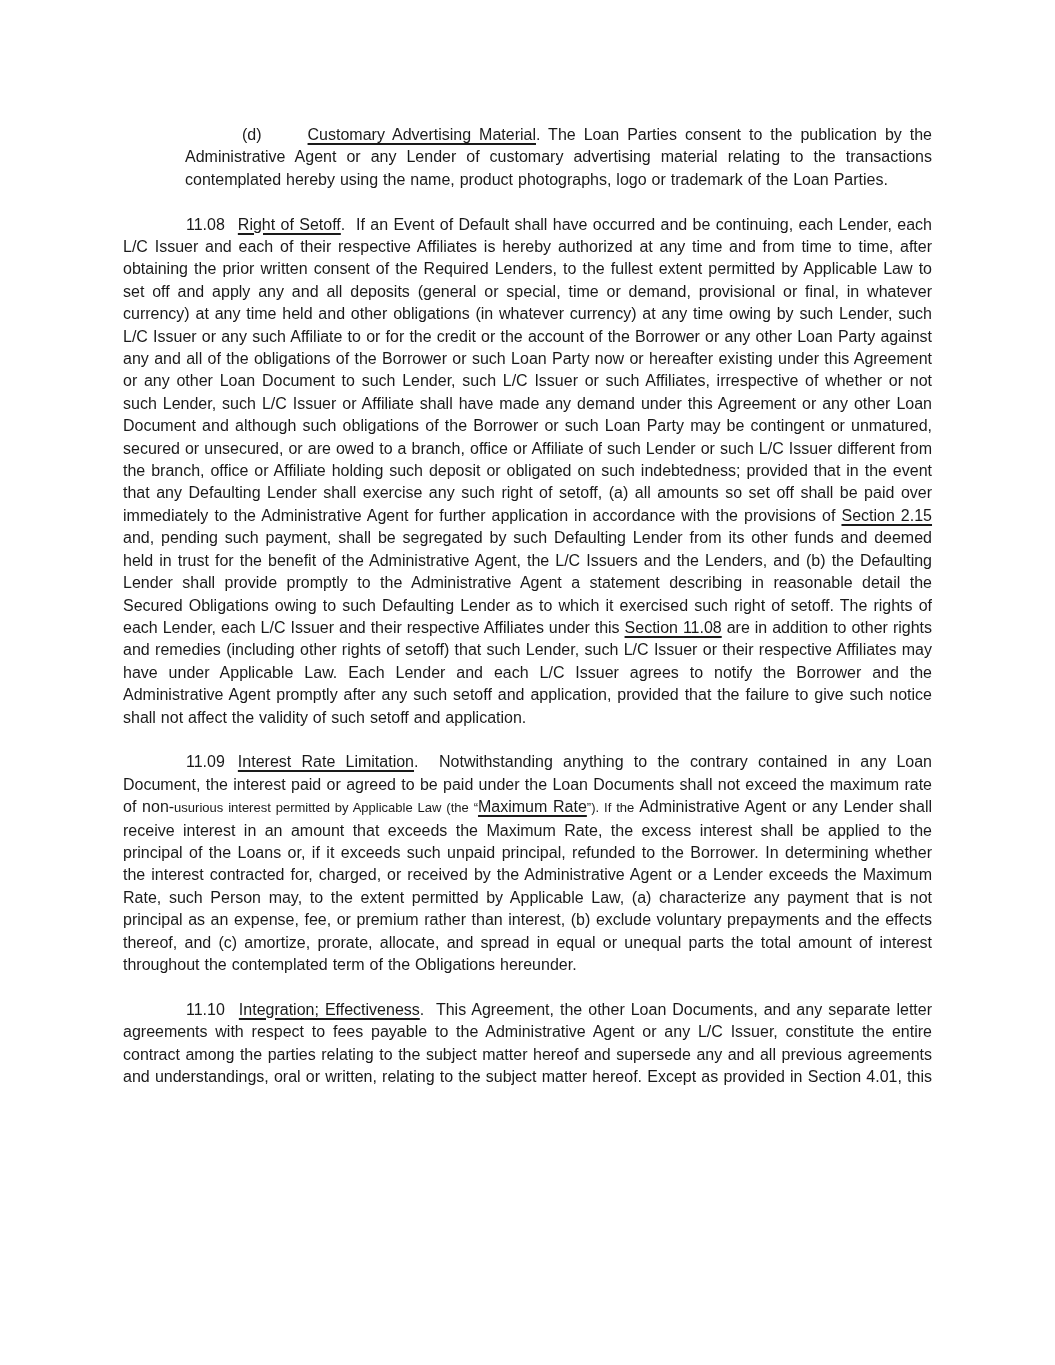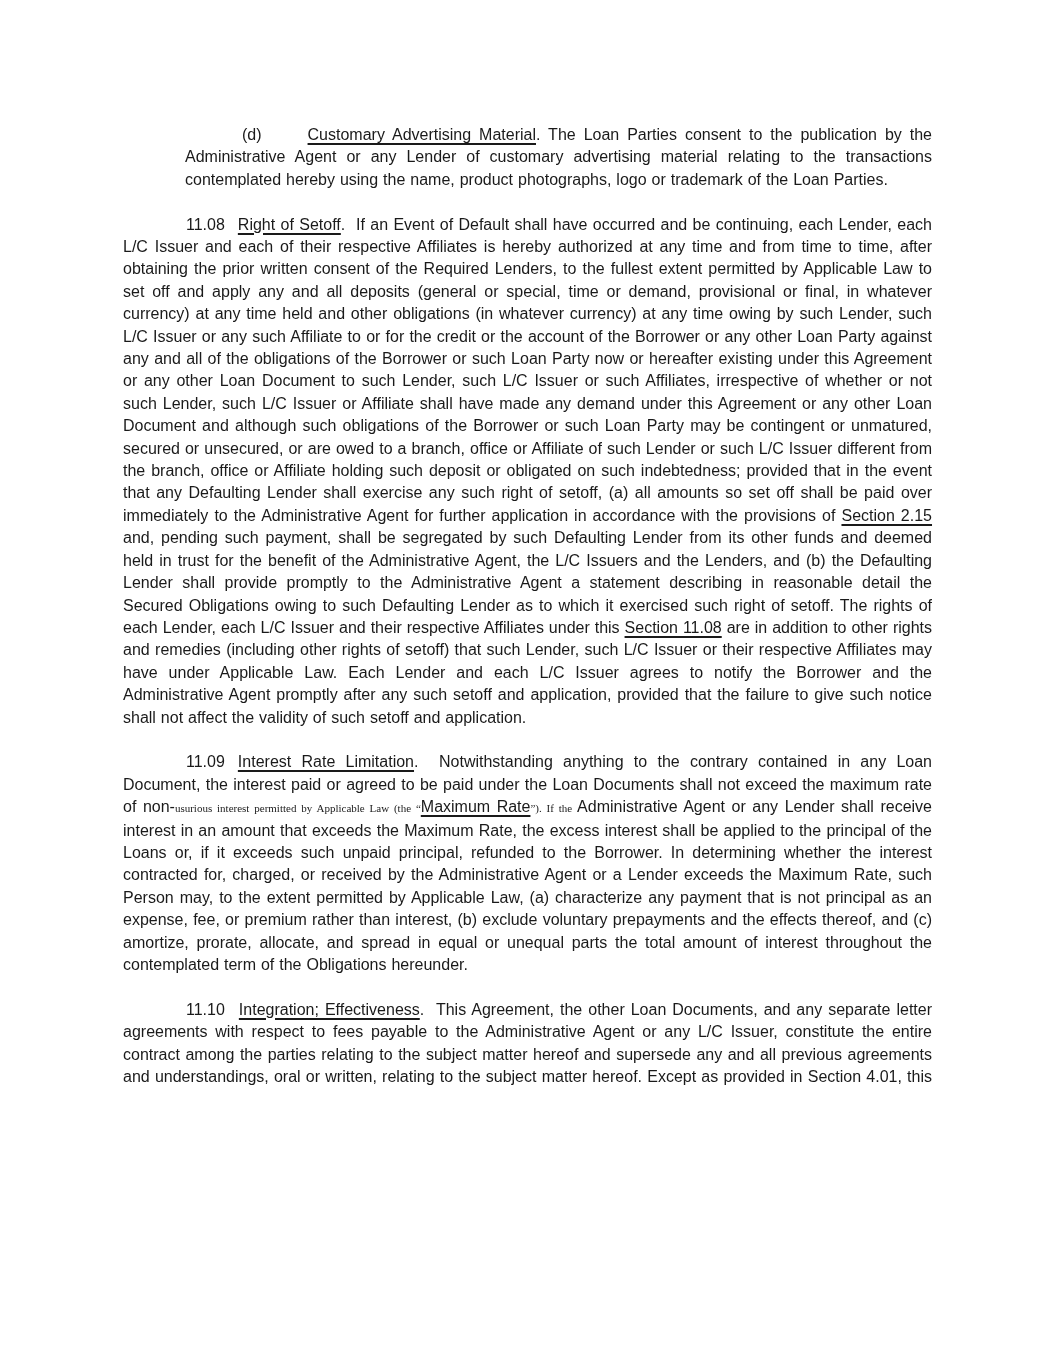--- a/index.html
+++ b/index.html
@@ -36,22 +36,22 @@
   p.section-para {
     text-indent: 63px;
   }
   .u {
     text-decoration: underline;
     text-decoration-thickness: 1.5px;
     text-underline-offset: 2.5px;
   }
   .b { font-weight: normal; }
   .serif {
-    font-family: Liberation Serif, serif;
-    font-size: 11px;
+    font-family: Liberation Sans, sans-serif;
+    font-size: 13px;
   }
   .tab {
     display: inline-block;
     height: 1px;
   }
   .page-footer {
     position: absolute;
     left: 0;
     top: 1280px;
     width: 100%;

